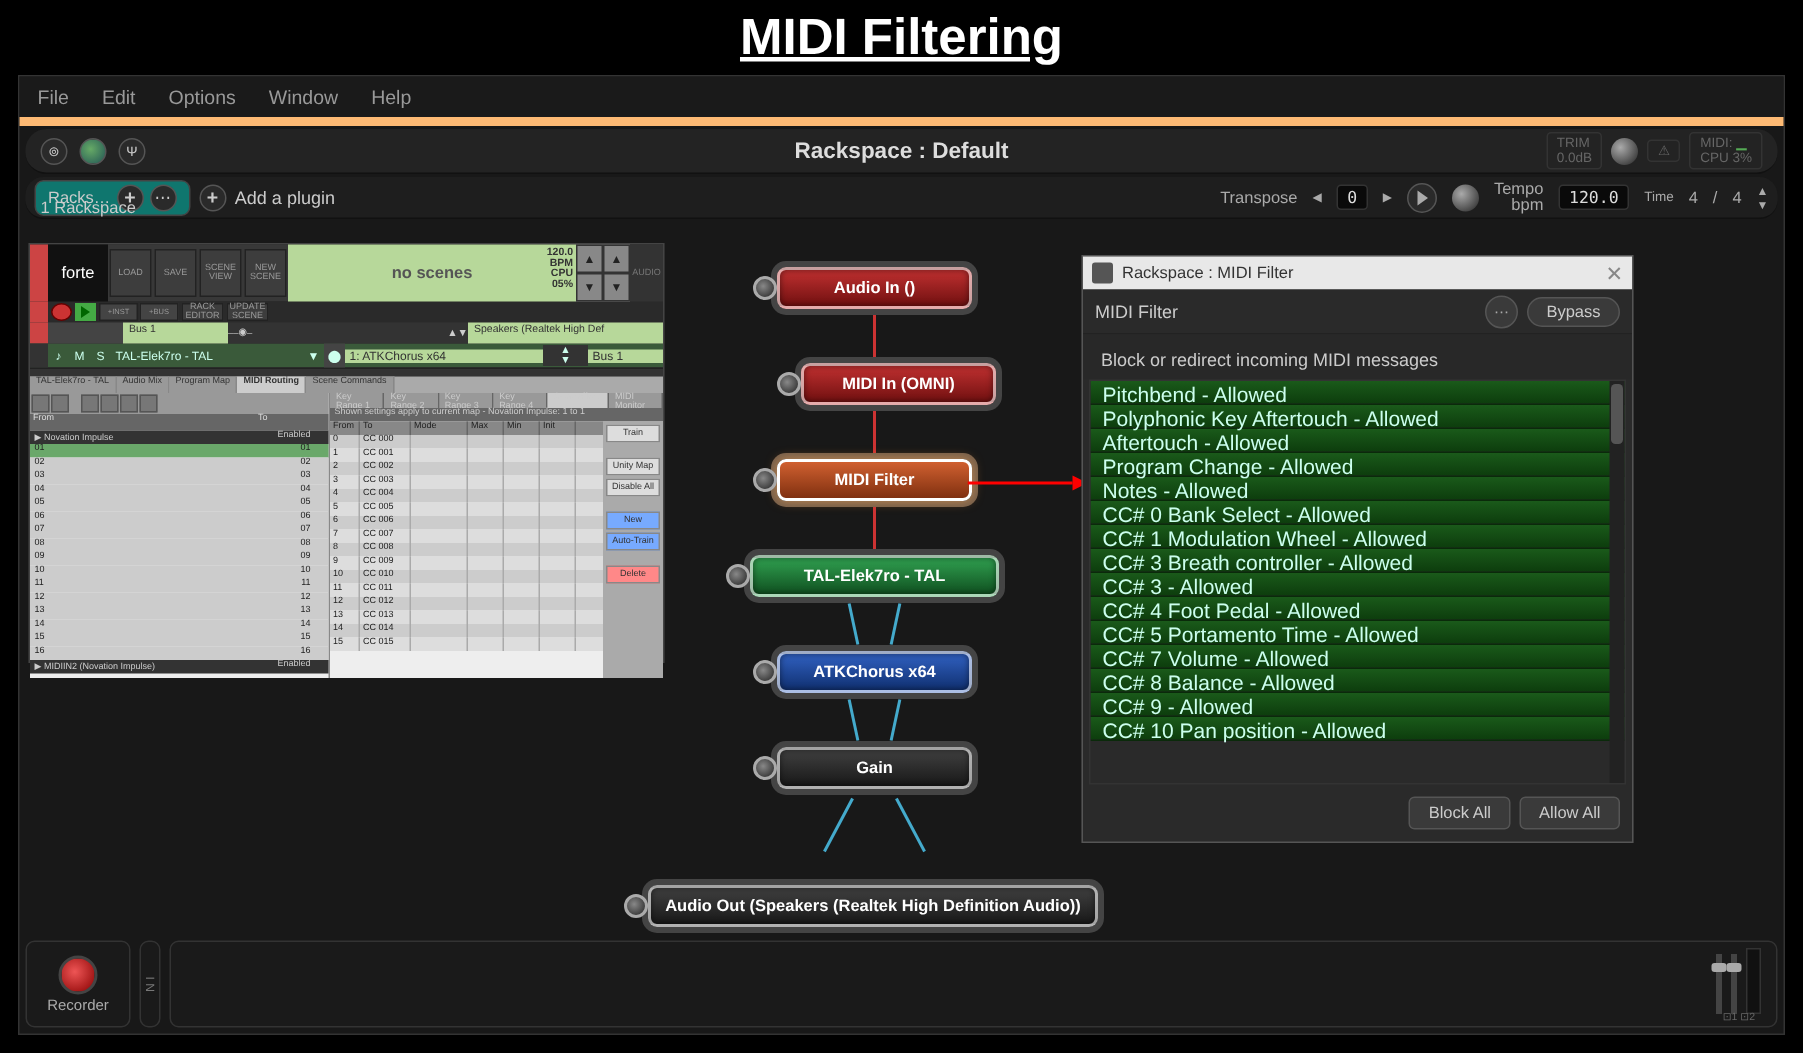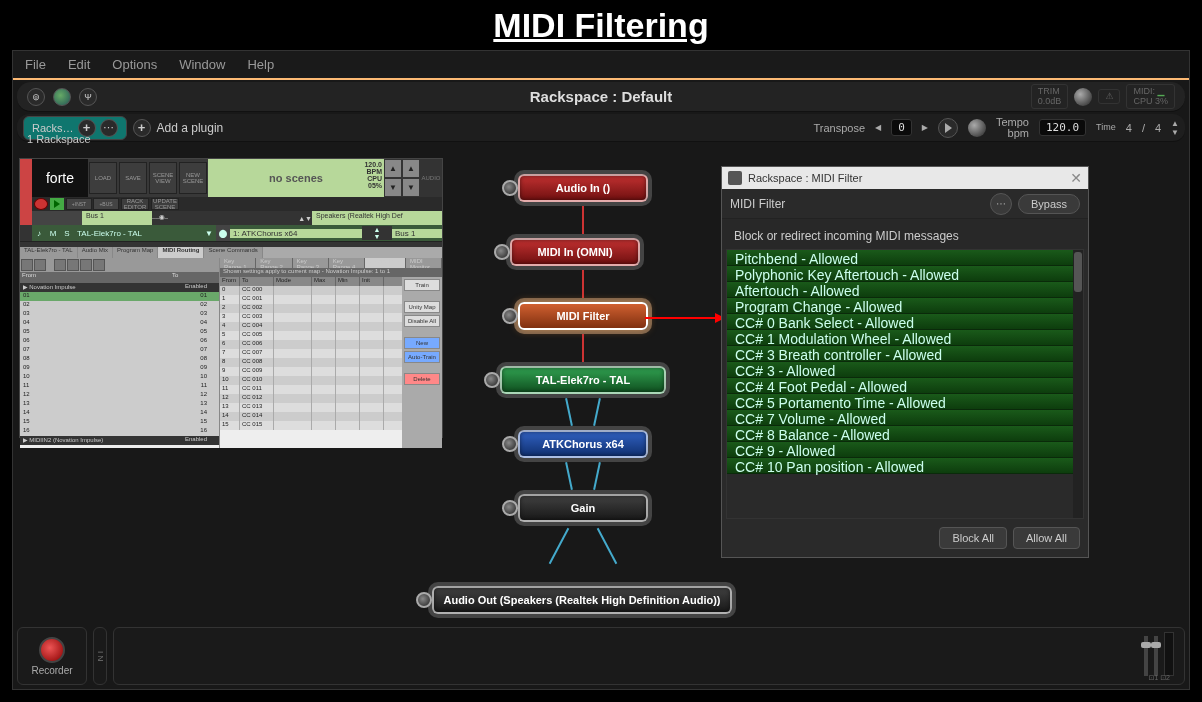--- a/index.html
+++ b/index.html
@@ -2,21 +2,21 @@
 <html><head>
 <meta charset="utf-8">
 <style>
 * { box-sizing: border-box; margin: 0; padding: 0; }
 body { background: #000; color: #ccc; font-family: Arial, sans-serif; font-size: 12px; width: 1202px; height: 702px; overflow: hidden; position: relative; }
 
 .page-title { color: #fff; font-size: 34px; font-weight: bold; text-align: center; text-decoration: underline; padding: 6px 0 2px; }
 
 .app-frame { position: absolute; top: 50px; left: 12px; right: 12px; bottom: 12px; border: 1px solid #333; background: #181818; }
 
-.menubar { display: flex; gap: 22px; padding: 6px 12px; background: #1a1a1a; border-bottom: 2px solid #fdba74; font-size: 13px; color: #999; }
+.menubar { display: flex; gap: 22px; padding: 6px 12px; background: #1a1a1a; border-bottom: 6px solid #fdba74; font-size: 13px; color: #999; }
 .menubar span { cursor: default; }
 
 .titlebar { display: flex; align-items: center; height: 30px; background: #232323; border-bottom: 1px solid #111; position: relative; border-radius: 14px; margin: 2px 4px; }
 .titlebar .tb-icons { display: flex; gap: 8px; padding-left: 10px; }
 .tb-icon { width: 18px; height: 18px; border-radius: 50%; border: 1px solid #555; display: flex; align-items: center; justify-content: center; font-size: 9px; background: #2a2a2a; }
 .tb-icon.earth { background: radial-gradient(circle at 40% 40%, #6a6, #255); }
 .tb-icon.tuning { background: #2a2a2a; }
 .titlebar .tb-title { position: absolute; left: 0; right: 0; text-align: center; font-weight: bold; font-size: 15px; color: #ddd; pointer-events: none; }
 .tb-right { margin-left: auto; display: flex; gap: 6px; padding-right: 10px; align-items: center; }
 .tb-box { font-size: 9px; color: #666; border: 1px solid #333; padding: 2px 6px; border-radius: 3px; line-height: 1.1; }
@@ -31,21 +31,21 @@
 .numbox { background: #0a0a0a; border: 1px solid #333; padding: 1px 6px; border-radius: 3px; color: #ddd; font-family: monospace; }
 .play-btn { width: 20px; height: 20px; border-radius: 50%; background: #2a2a2a; border: 1px solid #555; display: flex; align-items: center; justify-content: center; }
 .play-btn::after { content: ""; border-left: 7px solid #aaa; border-top: 5px solid transparent; border-bottom: 5px solid transparent; margin-left: 2px; }
 
 .main-area { position: relative; height: 502px; }
 
 
 .forte { position: absolute; left: 6px; top: 16px; width: 424px; height: 280px; background: #222; border: 1px solid #444; font-size: 8px; }
 .forte-top { display: flex; height: 38px; background: #383838; }
 .sidebar-col { width: 12px; background: #c44; }
-.forte-logo { width: 56px; background: #111; color: #fff; font-size: 14px; display: flex; align-items: center; justify-content: center; }
+.forte-logo { width: 40px; background: #111; color: #fff; font-size: 11px; display: flex; align-items: center; justify-content: center; }
 .forte-btn { flex: 0 0 auto; width: 28px; height: 32px; margin: 3px 1px; background: #3d3d3d; border: 1px solid #222; display: flex; align-items: center; justify-content: center; font-size: 6px; color: #999; text-align: center; line-height: 1; }
 .forte-scene { flex: 1; background: #b7d89a; display: flex; align-items: center; justify-content: center; color: #555; font-size: 11px; font-weight: bold; position: relative; }
 .forte-tempo { position: absolute; right: 2px; top: 2px; font-size: 7px; text-align: right; color: #333; }
 .forte-spinners { display:flex; flex-direction:column; width:18px; background:#444; }
 .forte-spinner { flex:1; display:flex; align-items:center; justify-content:center; color:#222; background:#888; border:1px solid #333; }
 .forte-audio { width: 22px; background: #333; display: flex; align-items: center; justify-content: center; color: #777; font-size: 6px; }
 .forte-ctrl { display: flex; height: 14px; background: #2a2a2a; align-items: center; }
 .forte-ctrl .rec { width: 14px; height: 12px; border-radius: 50%; background: #c33; margin: 0 2px; border: 1px solid #600; }
 .forte-ctrl .play { width: 14px; height: 12px; background: #4a4; margin-right: 2px; display:flex; align-items:center; justify-content:center; }
 .forte-ctrl .play::after { content:""; border-left: 6px solid #060; border-top:4px solid transparent; border-bottom:4px solid transparent;}
@@ -524,21 +524,21 @@
         </div>
       </div>
     </div>
 
     <div class="graph">
       <div class="node red" style="left:130px; top:32px">
           <div class="knob"></div>
           <span>Audio In ()</span>
         </div>
       <div class="wire" style="left:194px; top:64px; height:28px"></div>
-      <div class="node red" style="left:122px; top:96px">
+      <div class="node red" style="left:146px; top:96px">
           <div class="knob"></div>
           <span>MIDI In (OMNI)</span>
         </div>
       <div class="wire" style="left:194px; top:128px; height:28px"></div>
       <div class="node orange" style="left:130px; top:160px">
           <div class="knob"></div>
           <span>MIDI Filter</span>
         </div>
       <div class="wire" style="left:194px; top:192px; height:28px"></div>
       <div class="node green" style="left:112px; top:224px; width:166px">
@@ -581,20 +581,21 @@
         <div class="mf-dots">⋯</div>
         <div class="mf-bypass">Bypass</div>
       </div>
       <div class="mf-desc">Block or redirect incoming MIDI messages</div>
       <div class="mf-list">
         <div id="mf-items">
             <div class="mf-item">Pitchbend - Allowed</div>
             <div class="mf-item">Polyphonic Key Aftertouch - Allowed</div>
             <div class="mf-item">Aftertouch - Allowed</div>
             <div class="mf-item">Program Change - Allowed</div>
+            <div class="mf-item">Notes - Allowed</div>
             <div class="mf-item">CC# 0 Bank Select - Allowed</div>
             <div class="mf-item">CC# 1 Modulation Wheel - Allowed</div>
             <div class="mf-item">CC# 3 Breath controller - Allowed</div>
             <div class="mf-item">CC# 3 - Allowed</div>
             <div class="mf-item">CC# 4 Foot Pedal - Allowed</div>
             <div class="mf-item">CC# 5 Portamento Time - Allowed</div>
             <div class="mf-item">CC# 7 Volume - Allowed</div>
             <div class="mf-item">CC# 8 Balance - Allowed</div>
             <div class="mf-item">CC# 9 - Allowed</div>
             <div class="mf-item">CC# 10 Pan position - Allowed</div>

